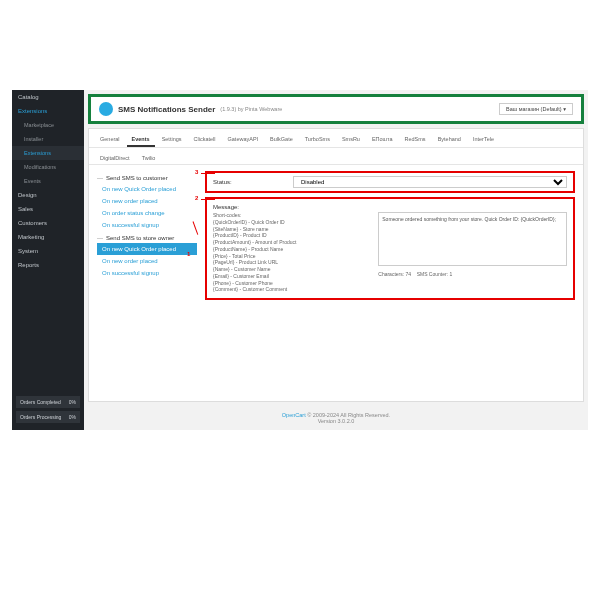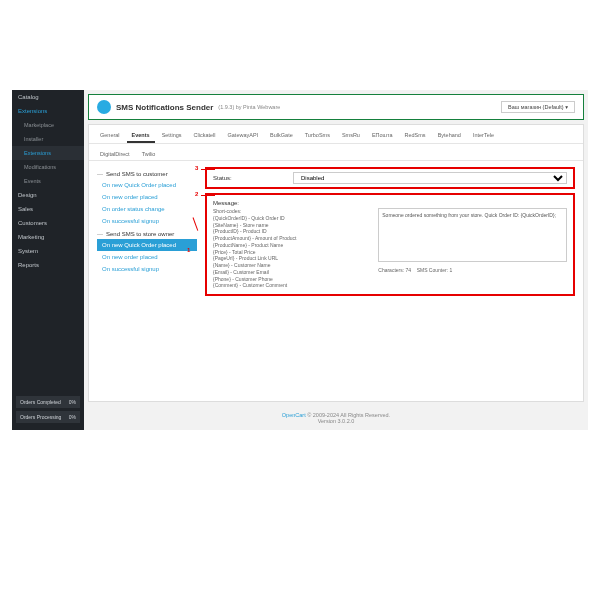--- a/index.html
+++ b/index.html
@@ -6,21 +6,21 @@
 body{background:#fff;width:600px;height:600px;overflow:hidden;position:relative}
 .stage{position:absolute;top:90px;left:12px;width:576px;height:340px;background:#fff;display:flex;font-size:6px;color:#333}
 .sidebar{width:72px;background:#1f2328;color:#9aa0a6;display:flex;flex-direction:column}
 .sidebar .mi{padding:4px 6px;font-size:6px;color:#bfc4c9;cursor:pointer;white-space:nowrap;overflow:hidden}
 .sidebar .mi.active{color:#2a9fd6}
 .sidebar .sub{padding-left:12px;font-size:5.5px;color:#8a8f94}
 .sidebar .sub.active{background:#2a2f35;color:#2a9fd6}
 .sb-bottom{margin-top:auto;padding:4px}
 .sb-bottom .bar{background:#2f343a;color:#cfd3d8;font-size:5px;padding:3px 4px;margin-bottom:3px;display:flex;justify-content:space-between}
 .main{flex:1;background:#f2f2f2;display:flex;flex-direction:column}
-.hdr{background:#fff;border:1px solid #15803d;margin:4px;padding:5px 8px;display:flex;align-items:center;justify-content:space-between}
+.hdr{background:#fff;border:3px solid #15803d;margin:4px;padding:5px 8px;display:flex;align-items:center;justify-content:space-between}
 .hdr-l{display:flex;align-items:center;gap:5px}
 .hdr-ic{width:14px;height:14px;background:#29abe2;border-radius:50%}
 .hdr-t{font-size:8px;font-weight:bold;color:#333}
 .hdr-v{font-size:5.5px;color:#888}
 .storesel{font-size:5.5px;border:1px solid #ccc;padding:2px 6px;background:#fff;color:#444}
 .panel{background:#fff;border:1px solid #ddd;margin:0 4px 4px;flex:1;display:flex;flex-direction:column}
 .tabs{display:flex;gap:2px;border-bottom:1px solid #e5e5e5;padding:4px 6px 0;flex-wrap:nowrap;overflow:hidden}
 .tab{font-size:5.5px;color:#666;padding:3px 5px;cursor:pointer;white-space:nowrap}
 .tab.active{color:#333;font-weight:bold;border-bottom:2px solid #333}
 .body{display:flex;flex:1;padding:6px 8px;gap:8px}

